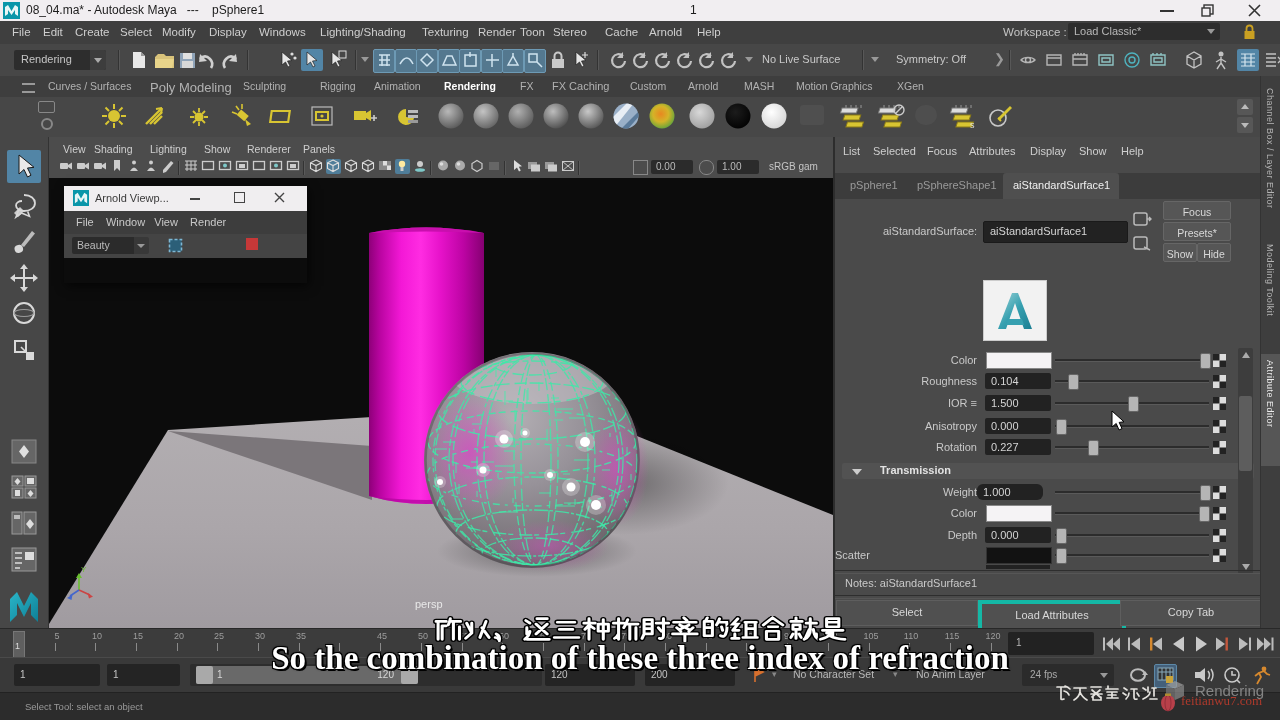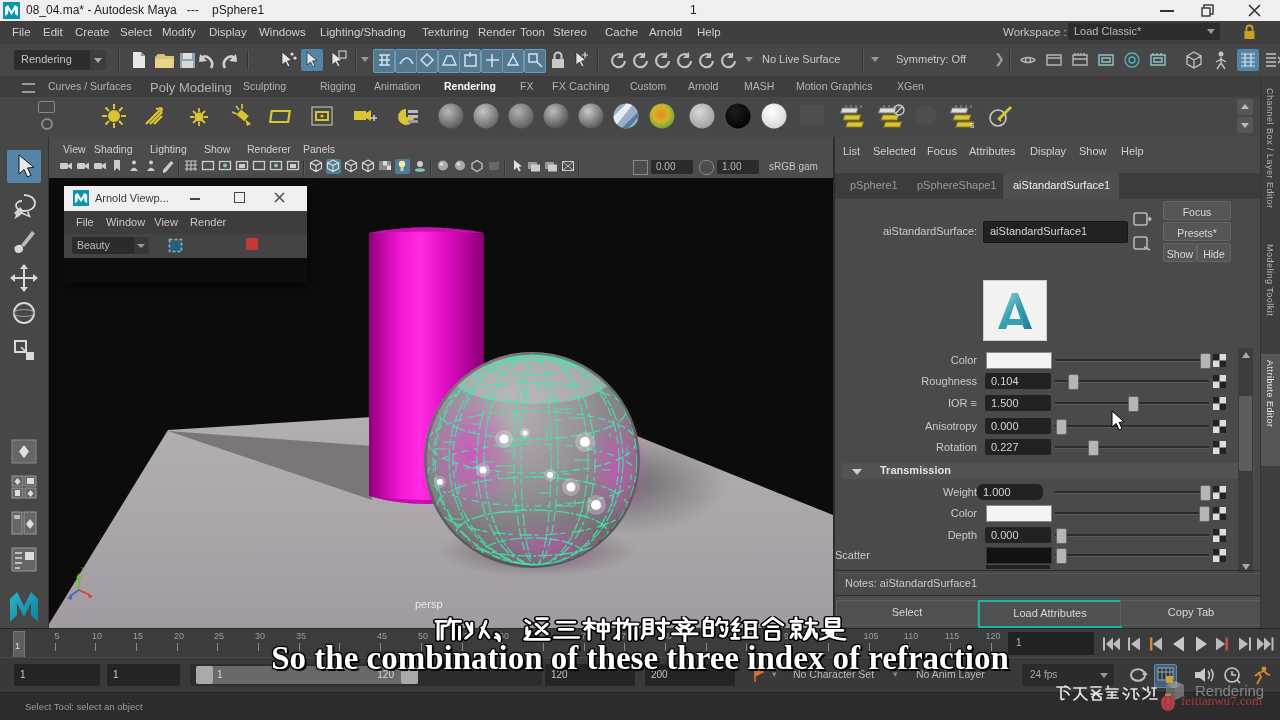--- a/index.html
+++ b/index.html
@@ -937,21 +937,21 @@
       <div class="abs" style="left:151px;top:428px;width:64px;height:4px;background:#222;"></div>
       <div class="abs" style="left:403px;top:211px;width:15px;height:226px;background:#3d3d3d;border-radius:2px;">
   <div class="abs" style="left:3.5px;top:4px;width:0;height:0;border-left:4px solid transparent;border-right:4px solid transparent;border-bottom:6px solid #aaa;"></div>
   <div class="abs" style="left:1px;top:48px;width:13px;height:75px;background:#5d5d5d;border-radius:2px;"></div>
   <div class="abs" style="left:3.5px;bottom:4px;width:0;height:0;border-left:4px solid transparent;border-right:4px solid transparent;border-top:6px solid #aaa;"></div>
 </div>
   <div class="abs" style="left:0;top:433px;width:427px;height:2px;border-top:1px solid #2e2e2e;border-bottom:1px solid #565656;"></div>
   <div class="abs tx" style="left:10px;top:440px;font-size:11px;color:#c9c9c9;">Notes: aiStandardSurface1</div>
   <div class="abs" style="left:0;top:458px;width:427px;height:2px;border-top:1px solid #2e2e2e;border-bottom:1px solid #565656;"></div>
   <div class="abs" style="left:1px;top:463px;width:140px;height:24px;background:#505050;border:1px solid #5e5e5e;text-align:center;"><span style="font-size:11px;color:#d8d8d8;line-height:23px;">Select</span></div>
-  <div class="abs" style="left:143px;top:463px;width:140px;height:24px;background:#505050;border:2px solid #14b8a6;text-align:center;"><span style="font-size:11px;color:#d8d8d8;line-height:23px;">Load Attributes</span></div>
+  <div class="abs" style="left:143px;top:463px;width:140px;height:24px;background:#505050;border:4px solid #14b8a6;text-align:center;"><span style="font-size:11px;color:#d8d8d8;line-height:23px;">Load Attributes</span></div>
   <div class="abs" style="left:285px;top:463px;width:140px;height:24px;background:#505050;border:1px solid #5e5e5e;text-align:center;"><span style="font-size:11px;color:#d8d8d8;line-height:23px;">Copy Tab</span></div>
 <svg class="abs" style="left:275px;top:273px;z-index:40" width="16" height="22" viewBox="0 0 16 22">
   <path d="M2 1 L2 17 L6.2 13.5 L9 20 L12 18.6 L9.2 12.4 L14 11.8 Z" fill="#fff" stroke="#000" stroke-width="1"></path>
       </svg>
   </div>
 
   <div class="abs" style="left:1260px;top:76px;width:20px;height:552px;background:#3e3e3e;border-left:1px solid #333;">
     <div class="abs tx" style="left:4px;top:12px;writing-mode:vertical-rl;font-size:9px;color:#b5b5b5;letter-spacing:.5px;">Channel Box / Layer Editor</div>
     <div class="abs tx" style="left:4px;top:168px;writing-mode:vertical-rl;font-size:9px;color:#b5b5b5;letter-spacing:.5px;">Modeling Toolkit</div>
     <div class="abs" style="left:0;top:278px;width:20px;height:112px;background:#565656;"></div>

